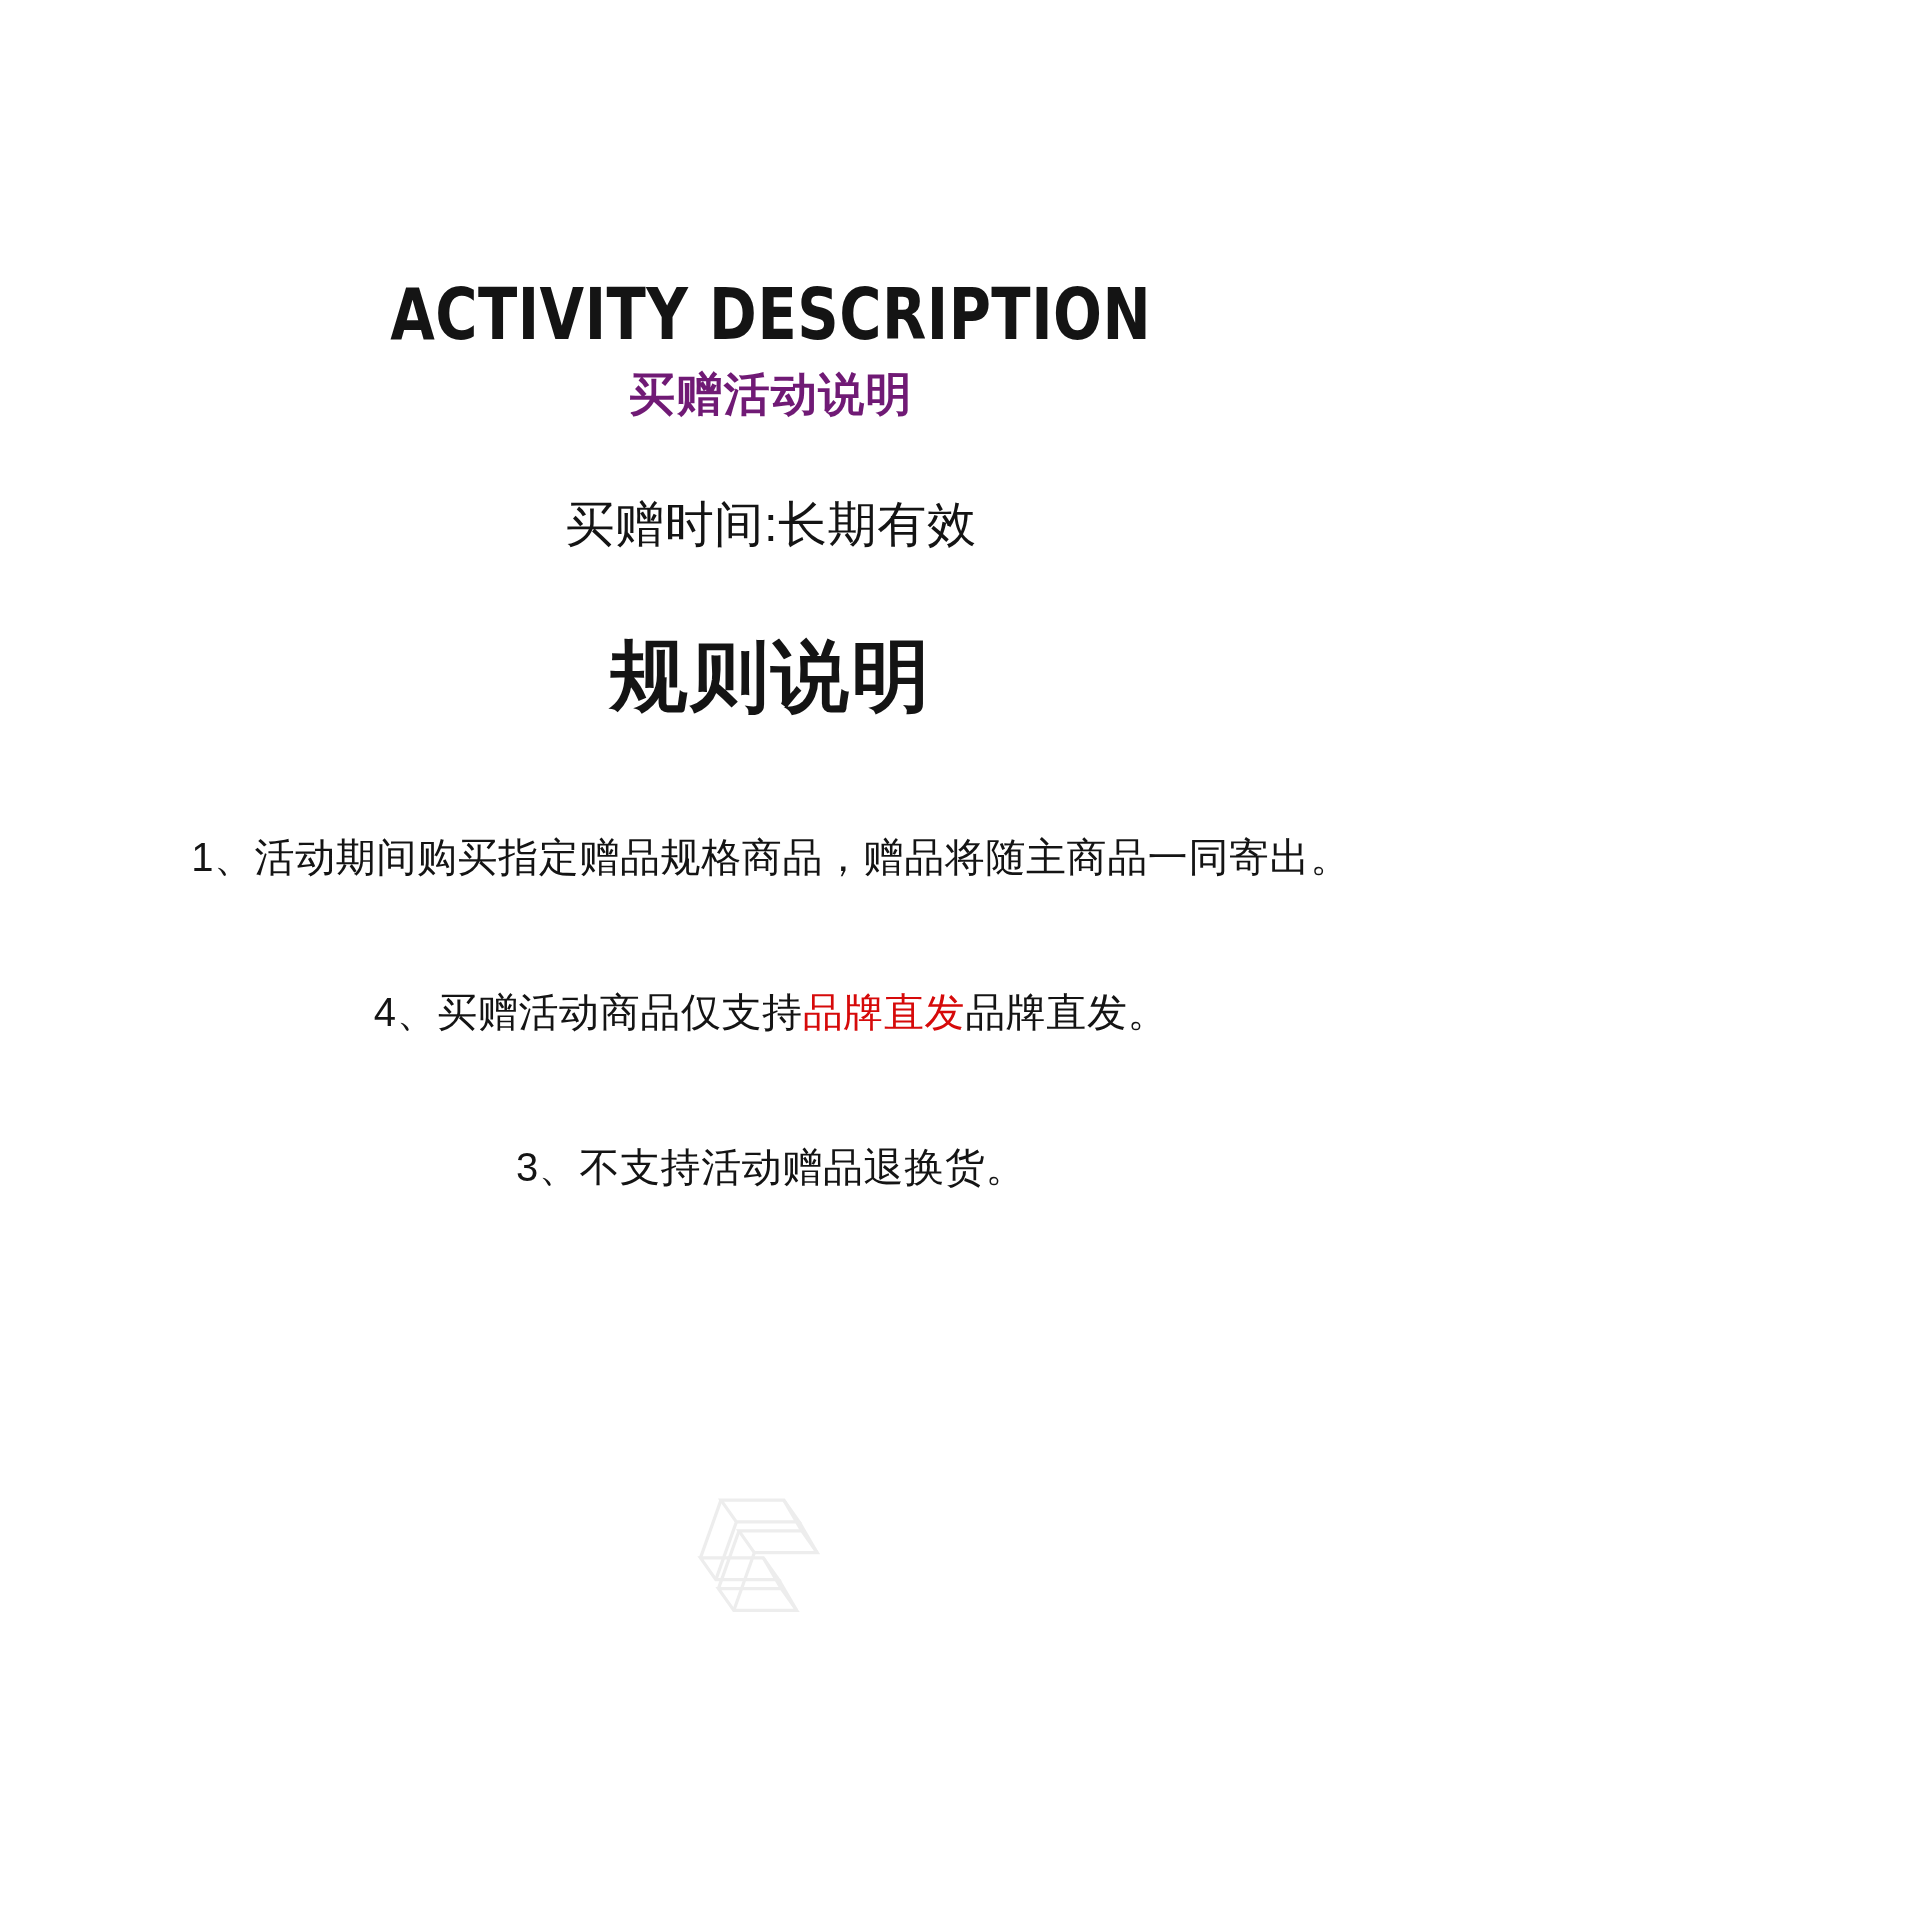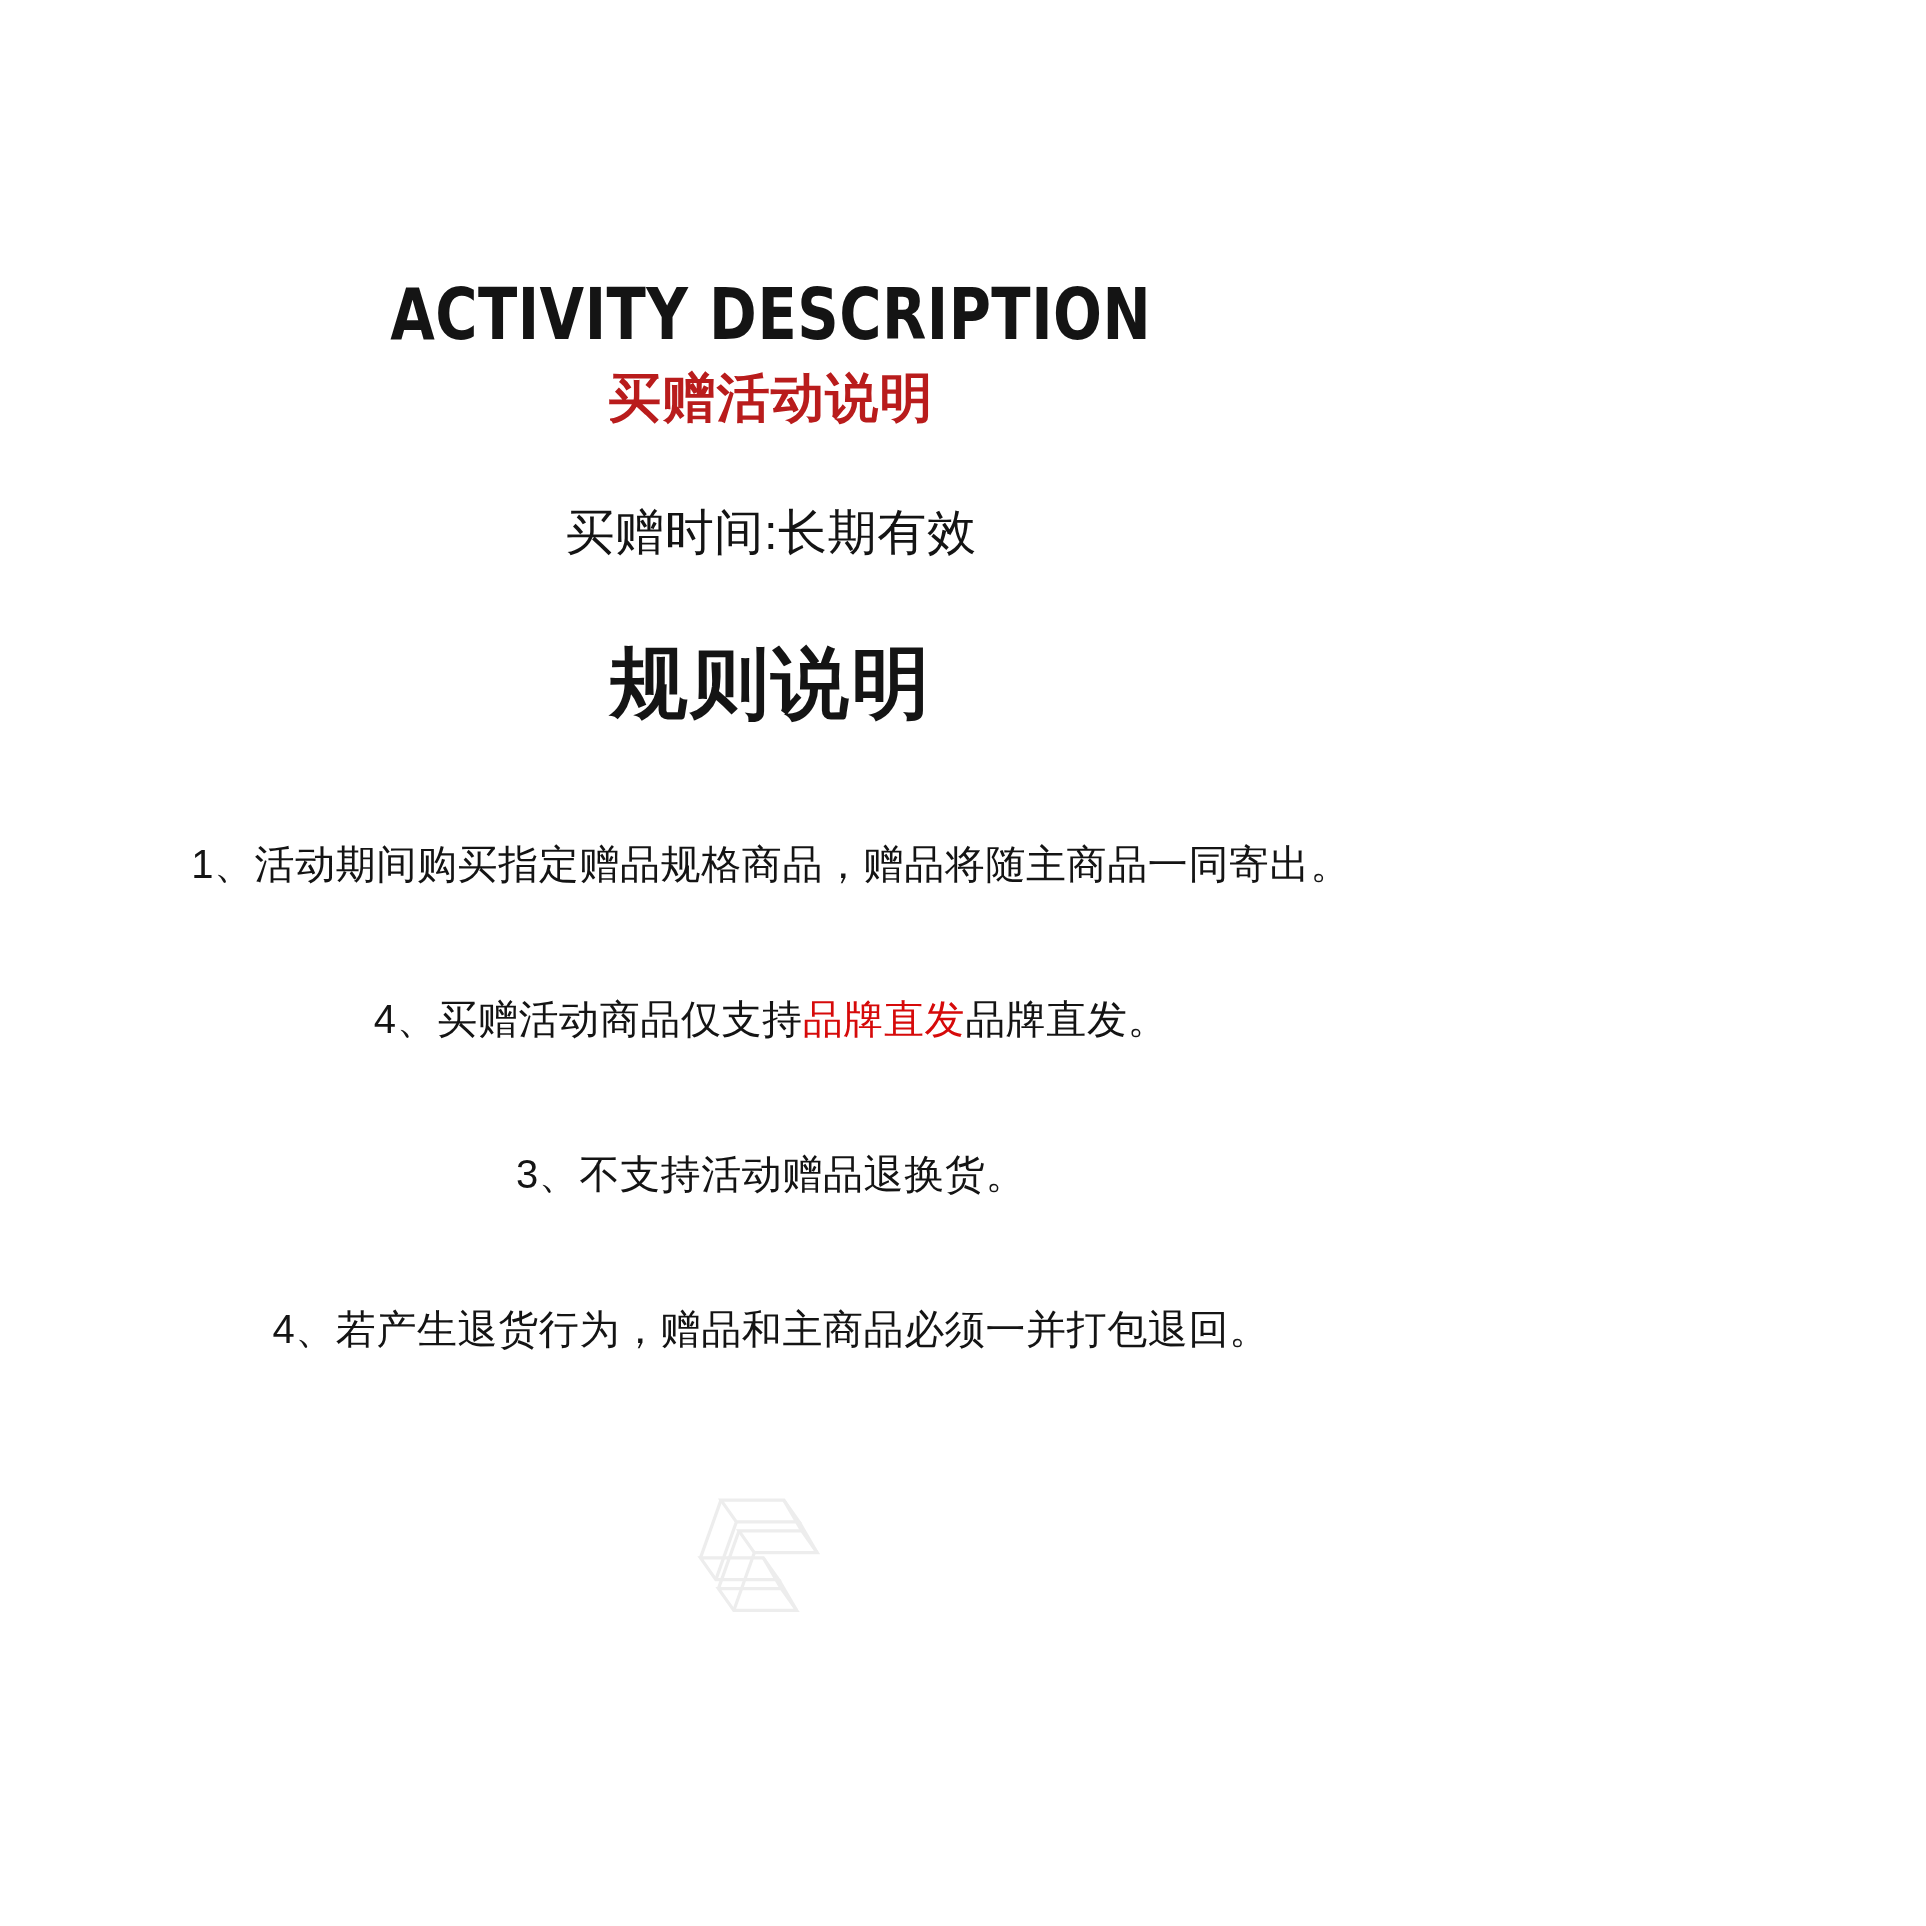--- a/index.html
+++ b/index.html
@@ -33,24 +33,24 @@
     letter-spacing: 0.6px;
     color: #141414;
     font-family: "DejaVu Sans", sans-serif;
     transform: scaleX(0.80);
     transform-origin: center;
     white-space: nowrap;
   }
 
   .title-cn {
     margin-top: 16.7px;
-    font-size: 53px;
+    font-size: 46px;
     line-height: 1.1;
     font-weight: 700;
-    color: #b91c1c;
+    color: #701a75;
     letter-spacing: 1.3px;
     white-space: nowrap;
   }
 
   .subtitle {
     margin-top: 78px;
     font-size: 49px;
     line-height: 1.1;
     font-weight: 400;
     color: #141414;
@@ -123,23 +123,20 @@
     </div>
 
     <div class="rule">
       <span>4、买赠活动商品仅支持</span><span class="highlight">品牌直发</span><span>品牌直发。</span>
     </div>
 
     <div class="rule">
       <span>3、不支持活动赠品退换货。</span><span class="highlight"></span><span></span>
     </div>
 
-    <div class="rule">
-      <span>4、若产生退货行为，赠品和主商品必须一并打包退回。</span><span class="highlight"></span><span></span>
-    </div>
 
   </div>
 
   <div class="watermark">
     <svg viewBox="0 0 340 240" width="218" height="154" xmlns="http://www.w3.org/2000/svg">
       <g fill="none" stroke="#ededed" stroke-width="5">
         <path d="M92 36 L190 36 L214 70 L116 70 Z"></path>
         <path d="M120 84 L218 84 L242 118 L144 118 Z"></path>
         <path d="M60 126 L158 126 L182 160 L84 160 Z"></path>
         <path d="M88 174 L186 174 L210 208 L112 208 Z"></path>

